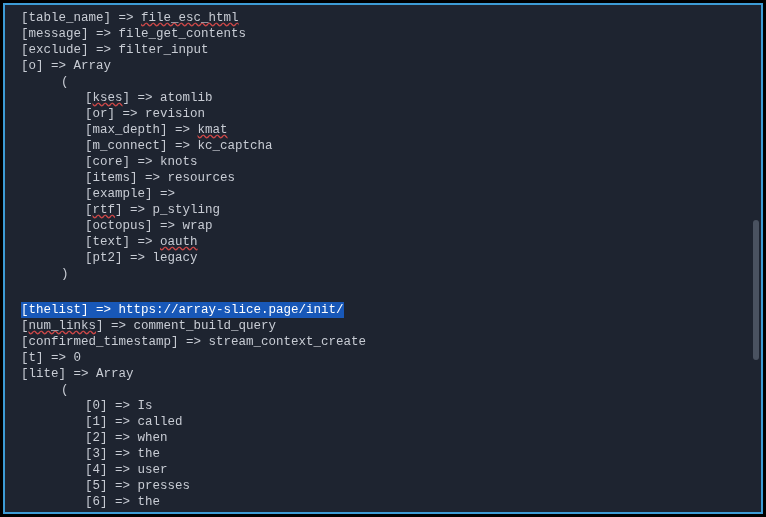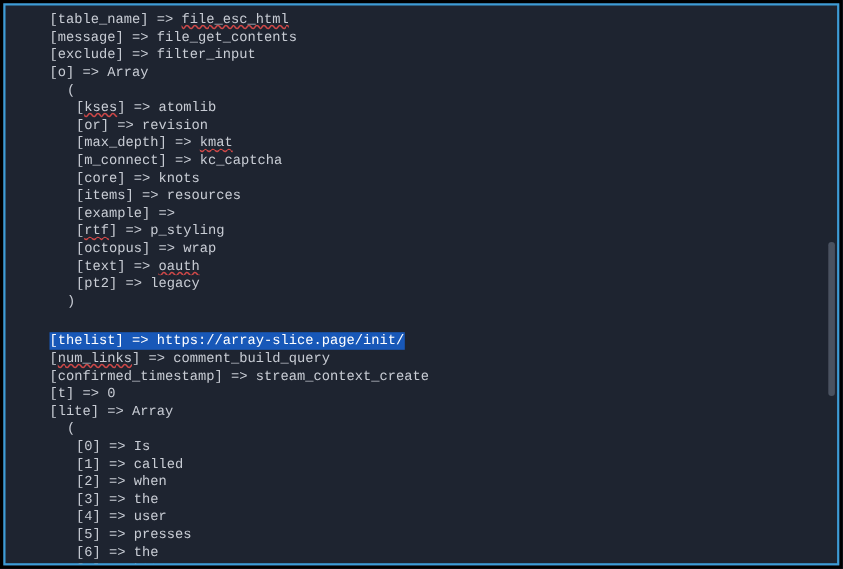--- a/index.html
+++ b/index.html
@@ -30,23 +30,23 @@
     border-radius: 3px;
   }
   .content {
     padding: 5px 0 0 0;
     font-family: "Consolas", "Courier New", monospace;
     font-size: 12.5px;
     line-height: 16px;
     color: #c8ccd4;
     white-space: pre;
   }
-  .line { display: block; padding-left: 40px; }
+  .line { display: block; padding-left: 16px; }
   .nest1 { padding-left: 56px; }
-  .nest2 { padding-left: 64px; }
+  .nest2 { padding-left: 80px; }
   .selected {
     background: #1858b8;
     color: #ffffff;
     display: inline-block;
     margin-top: 20px;
   }
   .underline-red {
     text-decoration: underline wavy #d04848;
     text-decoration-skip-ink: none;
   }

